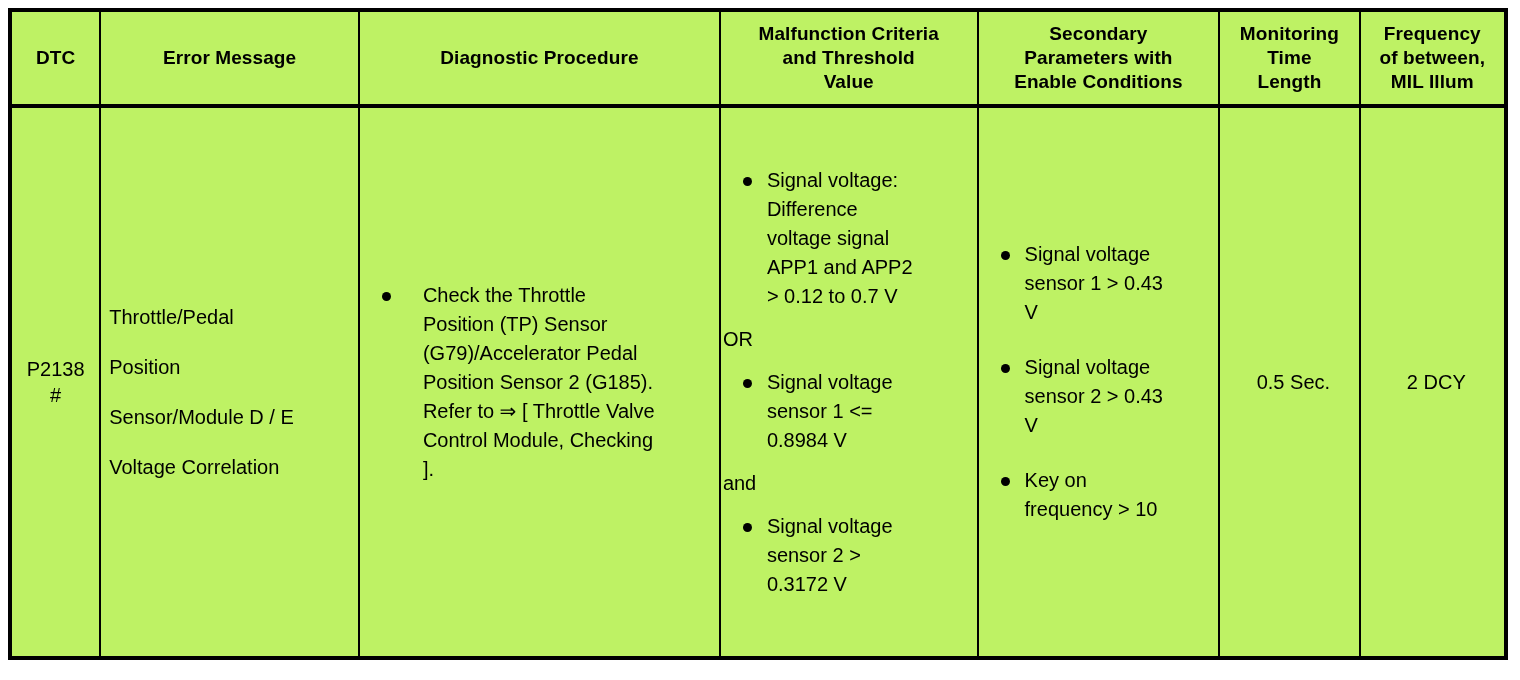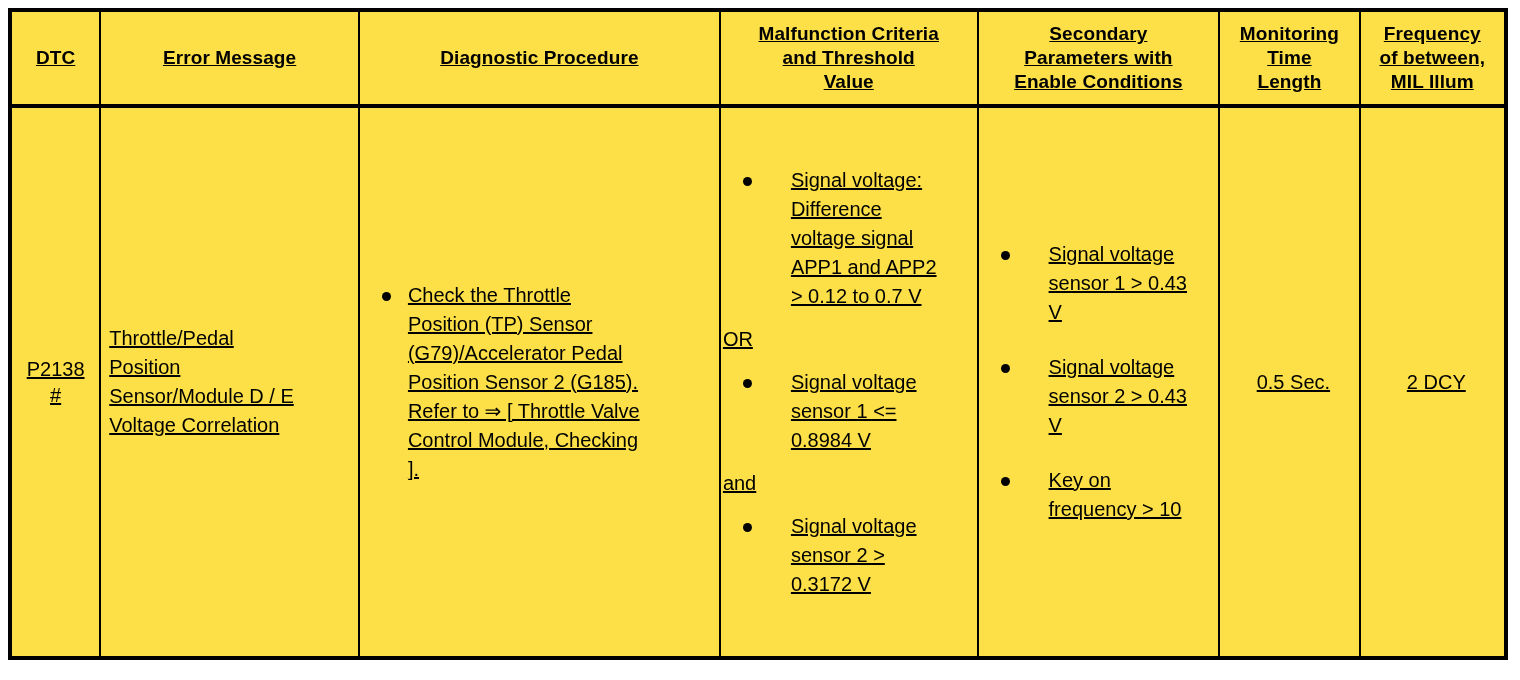--- a/index.html
+++ b/index.html
@@ -38,22 +38,21 @@
     border-left: 4px solid #000;
     border-right: 4px solid #000;
   }
 
   table.dtc-table th,
   table.dtc-table td {
     border-left: 2px solid #000;
     border-right: 2px solid #000;
     padding: 0;
     vertical-align: middle;
-    background: #fde047;
-    text-decoration: underline;
+    background: #bef264;
   }
   table.dtc-table th:first-child,
   table.dtc-table td:first-child { border-left: none; }
   table.dtc-table th:last-child,
   table.dtc-table td:last-child { border-right: none; }
 
   thead tr { height: 96px; }
   thead th {
     border-bottom: 4px solid #000;
     font-size: 19px;
@@ -84,51 +83,51 @@
     font-size: 20px;
     line-height: 1.3;
   }
   .cell-dtc .hash { display: block; }
 
   .cell-err {
     padding-left: 8px;
     padding-right: 4px;
     text-align: left;
   }
-  .cell-err .line { display: block; white-space: nowrap; }
+  .cell-err .line { display: block; white-space: nowrap; margin-top: 21px; }
 
   ul.bul {
     list-style: none;
     margin: 0;
     padding: 0;
   }
   ul.bul > li {
     position: relative;
-    padding-left: 70px;
+    padding-left: 46px;
     margin: 0 0 0 0;
   }
   ul.bul > li::before {
     content: "";
     position: absolute;
     left: 22px;
     top: 11px;
     width: 9px;
     height: 9px;
     background: #000;
     border-radius: 50%;
   }
   ul.bul > li .bline { display: block; white-space: nowrap; }
 
   .conn {
     display: block;
     margin: 14px 0 14px 2px;
     white-space: nowrap;
   }
 
-  .blk-proc ul.bul > li { padding-left: 48px; }
+  .blk-proc ul.bul > li { padding-left: 63px; }
   .blk-proc ul.bul > li::before { left: 22px; }
 
   .plain {
     padding-left: 8px;
     text-align: center;
     white-space: nowrap;
   }
 </style>
 </head>
 <body>

